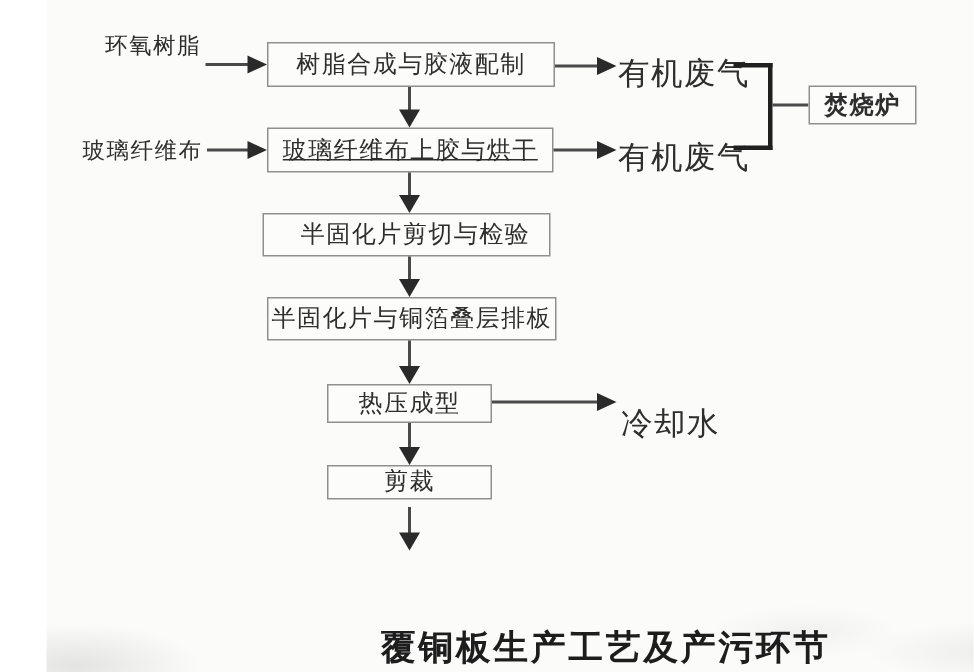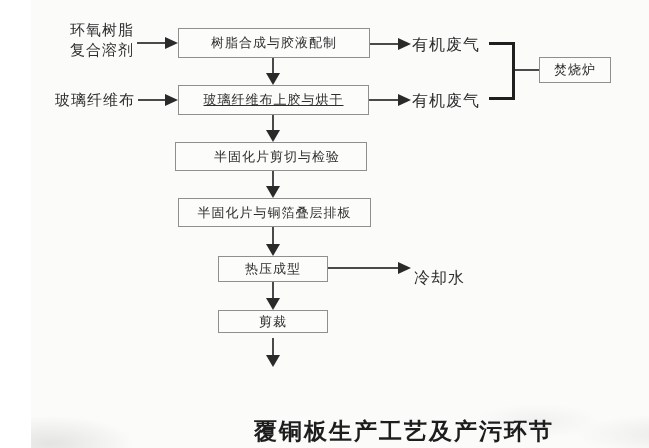--- a/index.html
+++ b/index.html
@@ -14,24 +14,24 @@
       radial-gradient(ellipse 120px 40px at 3% 99%, rgba(120,120,120,0.18), transparent 70%),
       radial-gradient(ellipse 140px 30px at 99% 97%, rgba(140,140,140,0.14), transparent 70%),
       radial-gradient(ellipse 90px 25px at 78% 94%, rgba(150,150,150,0.10), transparent 70%),
       #fbfbfa;
     color:#2b2b2b;
     margin-left:31px;
   }
   .box {
     position:absolute; border:1px solid #8f8f8f; background:rgba(253,253,252,0.6);
     display:flex; align-items:center; justify-content:center;
-    font-size:13px; letter-spacing:1px; white-space:nowrap; color:#2e2e2e;text-align:right;
+    font-size:16px; letter-spacing:1px; white-space:nowrap; color:#2e2e2e;text-align:right;
   }
   .label {
-    position:absolute; font-size:16px; letter-spacing:1px;
+    position:absolute; font-size:21px; letter-spacing:1px;
     white-space:nowrap; color:#2e2e2e;
   }
   .label-sm { font-size:15px; }
   .two-line { line-height:20px; text-align:center; }
   .hline { position:absolute; height:1.5px; background:#4a4a4a; }
   .vline { position:absolute; width:1.5px; background:#4a4a4a; }
   .tri-right {
     position:absolute; width:0; height:0;
     border-top:6px solid transparent; border-bottom:6px solid transparent;
     border-left:13px solid #2a2a2a;
@@ -47,21 +47,20 @@
     color:#1d1d1d; white-space:nowrap;
   }
 </style>
 </head>
 <body>
 
 <div class="canvas">
 
   <div class="label label-sm two-line" style="left:39px; top:20px;">
     <div>环氧树脂</div>
-    <div>复合溶剂</div>
   </div>
   <div class="label label-sm" style="left:24px; top:91px;">玻璃纤维布</div>
 
   <div class="hline" style="left:106px; top:42px; width:29px;"></div>
   <div class="tri-right" style="left:134px; top:37px;"></div>
   <div class="hline" style="left:107px; top:99px; width:28px;"></div>
   <div class="tri-right" style="left:134px; top:94px;"></div>
 
   <div class="box" style="left:147px; top:28px; width:192px; height:30px;">树脂合成与胶液配制</div>
   <div class="box" style="left:147px; top:85px; width:191px; height:30px;text-decoration:underline;">玻璃纤维布上胶与烘干</div>
@@ -93,17 +92,17 @@
 
   <div class="hline" style="left:297px; top:267px; width:71px;"></div>
   <div class="tri-right" style="left:367px; top:262px;"></div>
   <div class="label" style="left:383px; top:268px;">冷却水</div>
 
   <div class="bracket" style="left:458px; top:42px; width:26px; height:3px;"></div>
   <div class="bracket" style="left:458px; top:97px; width:26px; height:3px;"></div>
   <div class="bracket" style="left:481px; top:42px; width:3px; height:58px;"></div>
   <div class="hline" style="left:484px; top:69px; width:24px;"></div>
 
-  <div class="box" style="left:508px; top:57px; width:72px; height:26px;">焚烧炉</div>
+  <div class="box" style="left:508px; top:57px; width:72px; height:26px;font-weight:bold;">焚烧炉</div>
 
   <div class="caption" style="left:223px; top:416px;">覆铜板生产工艺及产污环节</div>
 
 </div>
 
 </body></html>

